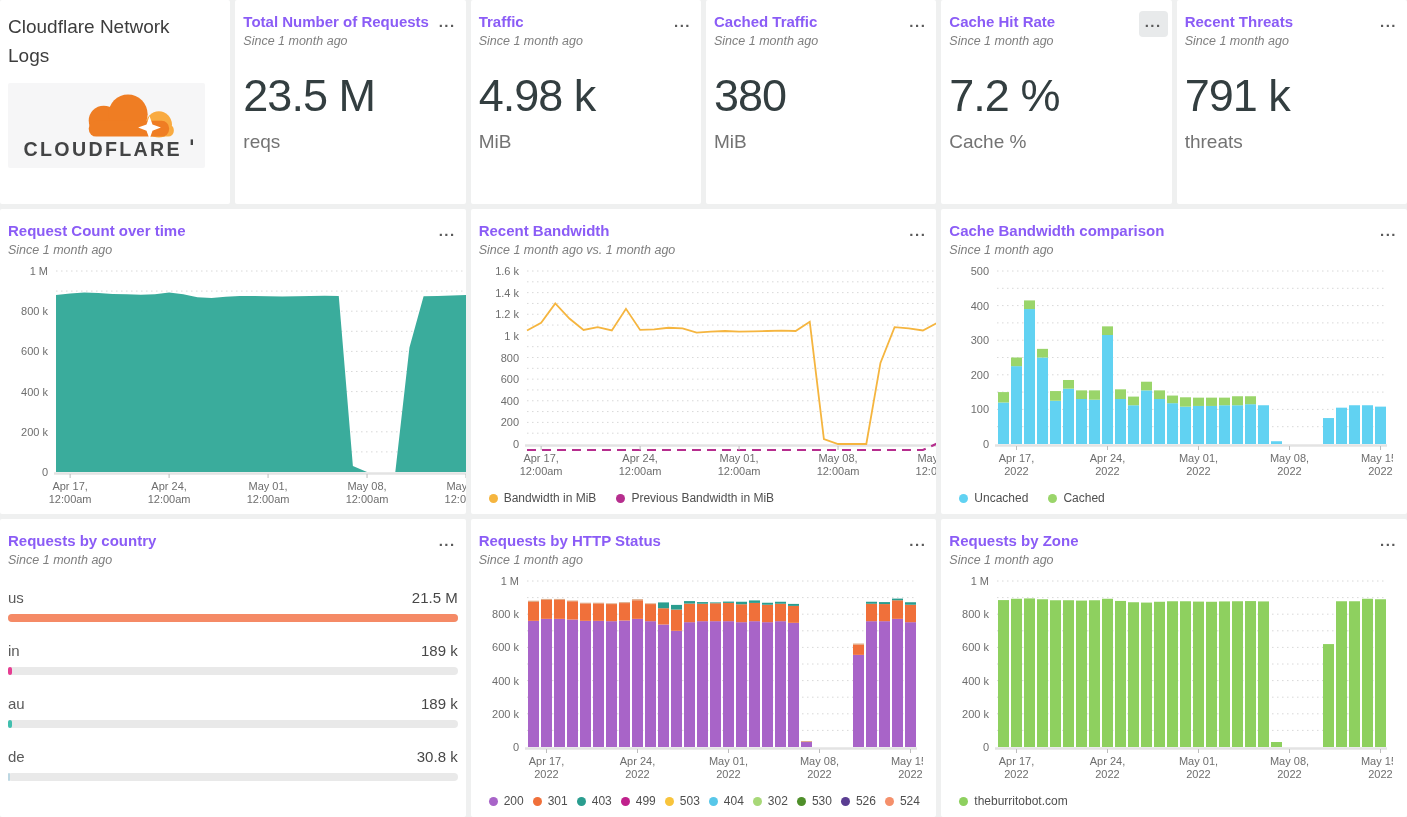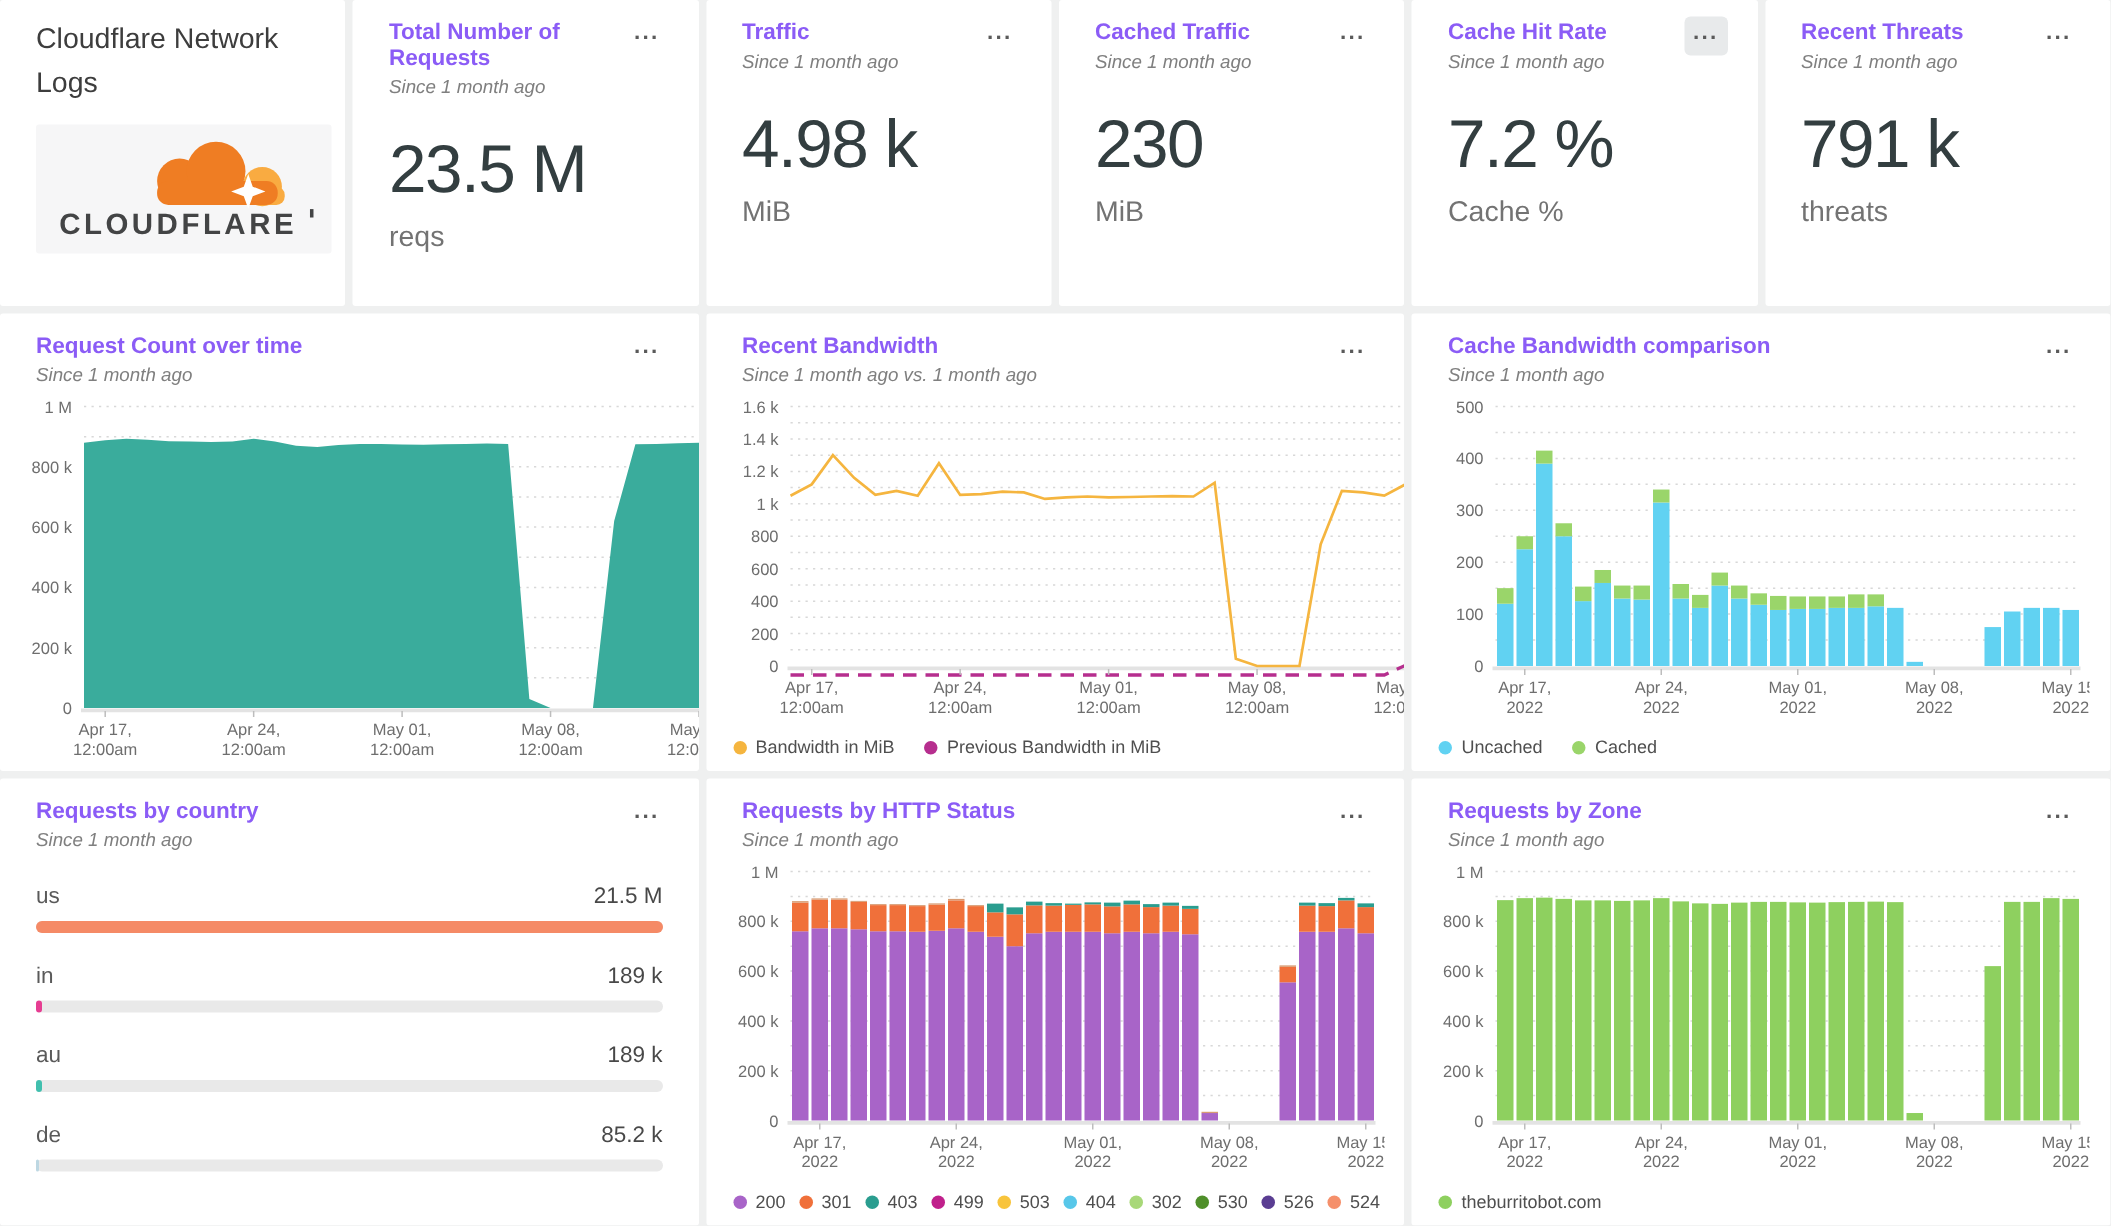--- a/index.html
+++ b/index.html
@@ -6,21 +6,21 @@
   html, body { margin: 0; padding: 0; overflow: hidden; background: #eff0f0; }
   body { width: 1407px; height: 817px; font-family: "Liberation Sans", sans-serif; }
   .dash {
     width: 1407px; height: 817px;
     display: grid;
     grid-template-columns: repeat(6, 1fr);
     grid-template-rows: 204px 305px 298px;
     gap: 5px;
     background: #eff0f0;
   }
-  .card { background: #fff; position: relative; overflow: hidden; border-radius: 2px; padding: 13px 24px; }
+  .card { background: #fff; position: relative; overflow: hidden; border-radius: 2px; padding: 13px 8px; }
   .span2 { grid-column: span 2; }
   .card-head { display: flex; justify-content: space-between; align-items: flex-start; }
   .ttl { font-size: 15px; font-weight: 700; color: #8b5cf6; }
   .sub { font-size: 12.5px; color: #7f7f7f; margin-top: 4px; font-style: italic; }
   .menu { font-size: 15px; font-weight: 700; color: #5a5a5a; letter-spacing: 1.5px;
           line-height: 6px; padding: 8px 6px 12px 6px; border-radius: 4px; cursor: pointer;
           user-select: none; margin: -2px -4px 0 0; }
   .menu.hl { background: #e8eaeb; }
   .stat-val { font-size: 45px; color: #333e40; margin-top: 22px; letter-spacing: -1px; white-space: nowrap; }
   .stat-unit { font-size: 19px; color: #737373; margin-top: 9px; }
@@ -88,21 +88,21 @@
   </div>
 
   <div class="card">
     <div class="card-head">
       <div>
         <div class="ttl">Cached Traffic</div>
         <div class="sub">Since 1 month ago</div>
       </div>
       <div class="menu">...</div>
     </div>
-    <div class="stat-val">230</div>
+    <div class="stat-val">380</div>
     <div class="stat-unit">MiB</div>
   </div>
 
   <div class="card">
     <div class="card-head">
       <div>
         <div class="ttl">Cache Hit Rate</div>
         <div class="sub">Since 1 month ago</div>
       </div>
       <div class="menu hl">...</div>
@@ -366,21 +366,21 @@
           <span>au</span>
           <span class="cval">189 k</span>
         </div>
         <div class="ctrack" style="background: rgb(233, 233, 233);">
             <div class="cfill" style="width: 0.9%; background: rgb(65, 191, 174);"></div>
           </div>
       </div>
       <div class="crow">
         <div class="lv">
           <span>de</span>
-          <span class="cval">85.2 k</span>
+          <span class="cval">30.8 k</span>
         </div>
         <div class="ctrack" style="background: rgb(233, 233, 233);">
             <div class="cfill" style="width: 0.45%; background: rgb(189, 215, 226);"></div>
           </div>
       </div>
     </div>
   </div>
 
   <div class="card span2">
     <div class="card-head">

